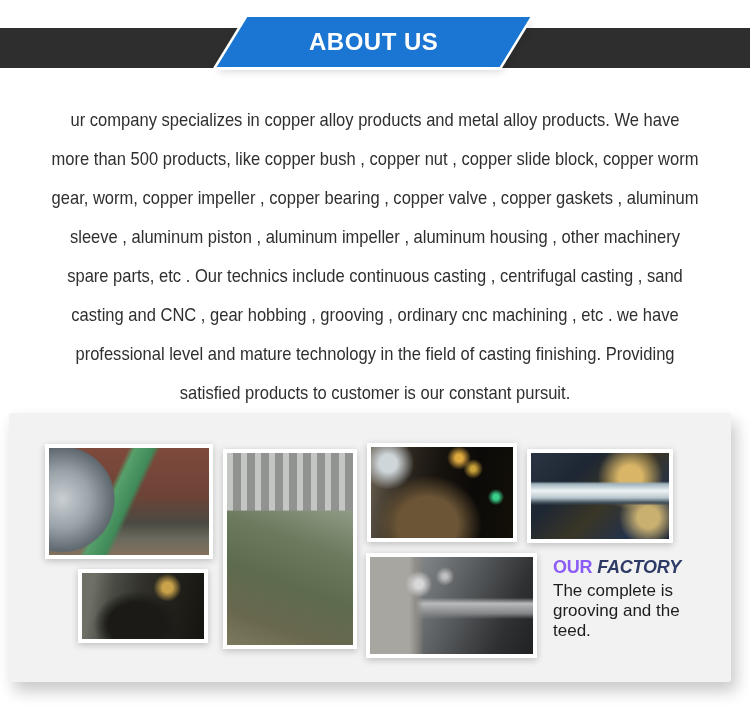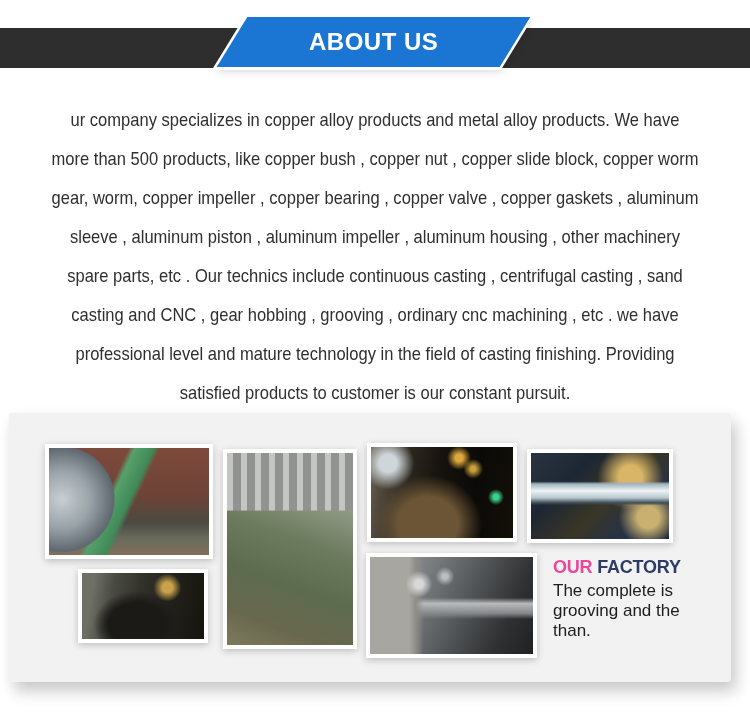--- a/index.html
+++ b/index.html
@@ -133,22 +133,22 @@
 
   
   .factory-title {
     position: absolute;
     left: 553px; top: 557px;
     font-size: 18px;
     font-weight: bold;
     letter-spacing: -0.2px;
     white-space: nowrap;
   }
-  .factory-title .t-our { color: #ec4899; }
-  .factory-title .t-factory { color: #2e3b66; }
+  .factory-title .t-our { color: #8b5cf6; }
+  .factory-title .t-factory { color: #2e3b66; font-style: italic; }
   .factory-desc {
     position: absolute;
     left: 553px; top: 581px;
     width: 155px;
     color: #1d1d1d;
   }
   .desc-line {
     font-size: 17px;
     line-height: 20px;
     white-space: nowrap;
@@ -195,16 +195,16 @@
   <div class="photo photo-f">
     <div class="ph-img"></div>
   </div>
 
   <div class="factory-title">
     <span class="t-our">OUR </span><span class="t-factory">FACTORY</span>
   </div>
   <div class="factory-desc">
     <div class="desc-line">The complete is</div>
     <div class="desc-line">grooving and the</div>
-    <div class="desc-line">than.</div>
+    <div class="desc-line">teed.</div>
   </div>
 
 </div>
 
 </body></html>

